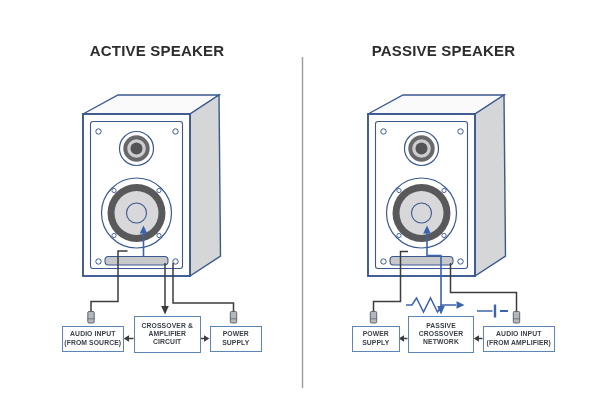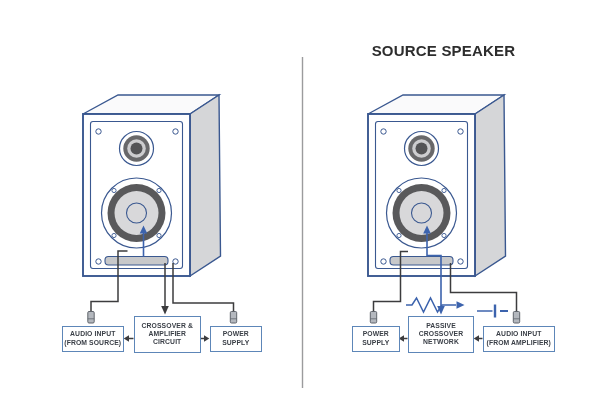--- a/index.html
+++ b/index.html
@@ -104,21 +104,22 @@
 
     <g stroke="#3c63ad">
       <line x1="477" y1="311" x2="492.5" y2="311" stroke-width="1.5"></line>
       <line x1="495" y1="304.5" x2="495" y2="317.5" stroke-width="2.4"></line>
       <line x1="500" y1="311" x2="508" y2="311" stroke-width="2"></line>
     </g>
     <use href="#plug" transform="translate(373.5,311)"></use>
     <use href="#plug" transform="translate(516.5,311)"></use>
   </svg>
 
-  <div class="title title-right">SOURCE SPEAKER</div>
+  <div class="title title-left">ACTIVE SPEAKER</div>
+  <div class="title title-right">PASSIVE SPEAKER</div>
 
   <div class="box bx-l-audio">
     <div>AUDIO INPUT</div>
     <div>(FROM SOURCE)</div>
   </div>
   <div class="box bx-l-cross">
     <div>CROSSOVER &amp;</div>
     <div>AMPLIFIER</div>
     <div>CIRCUIT</div>
   </div>

